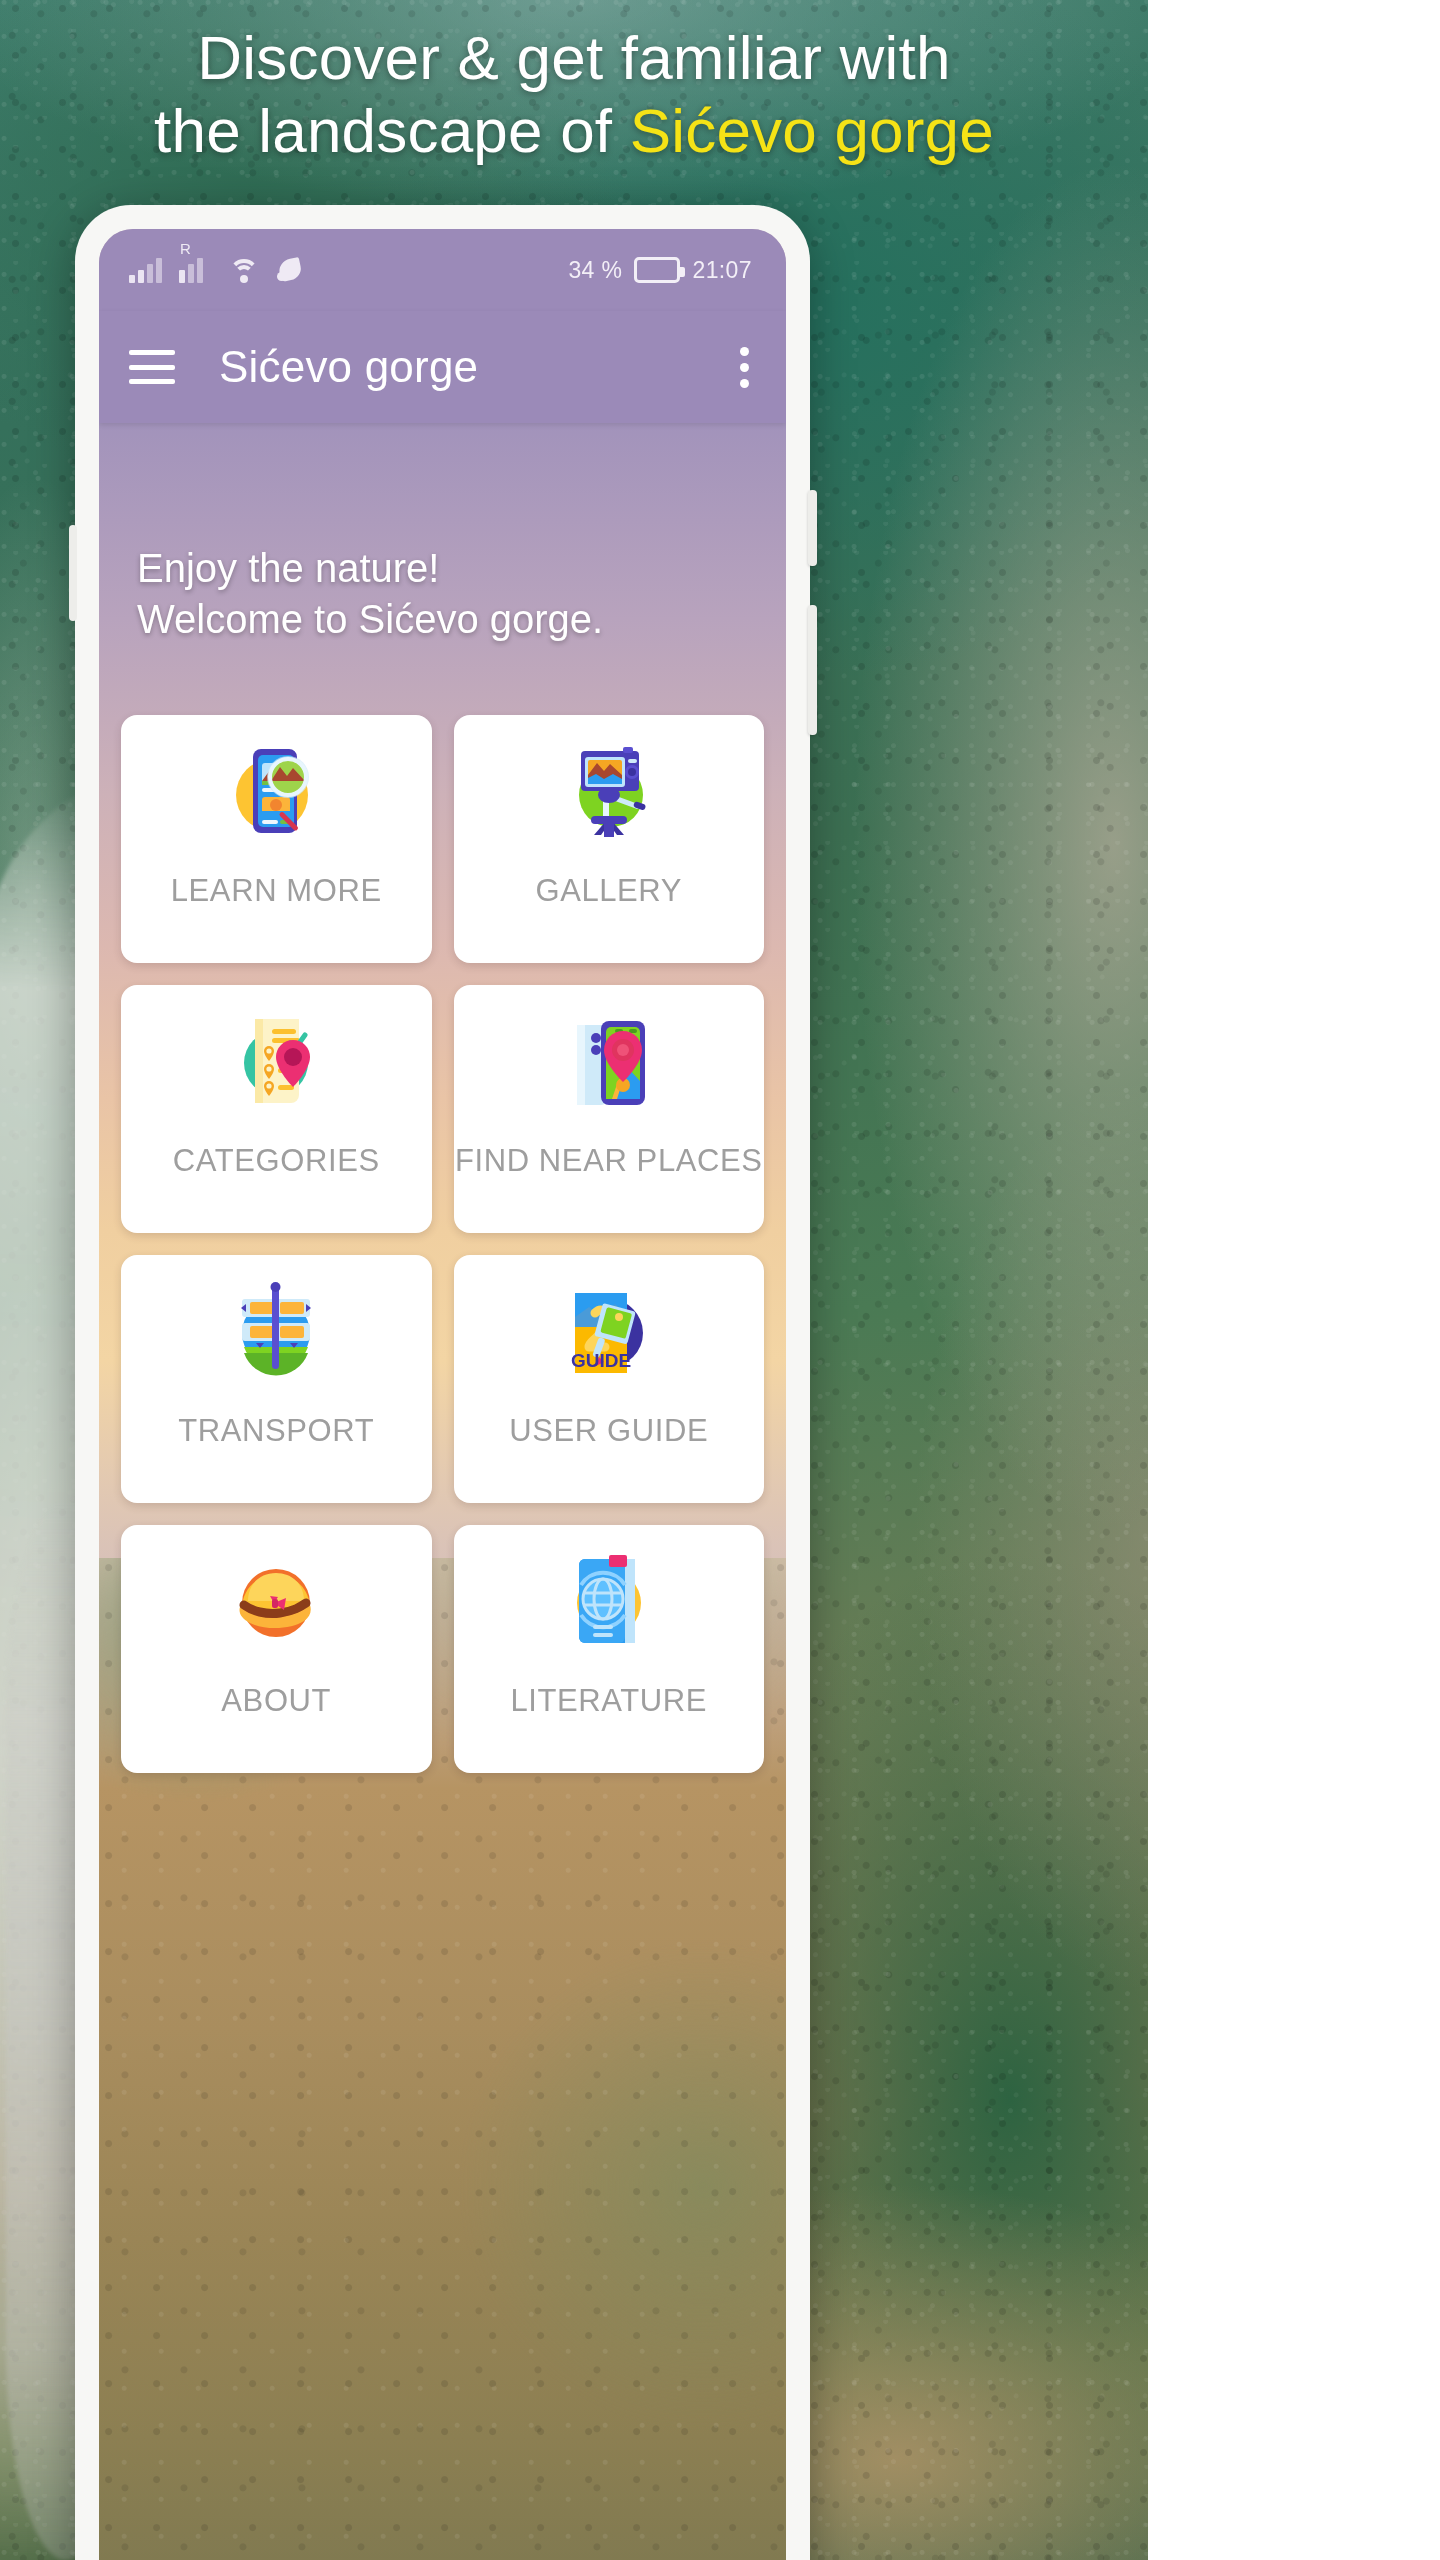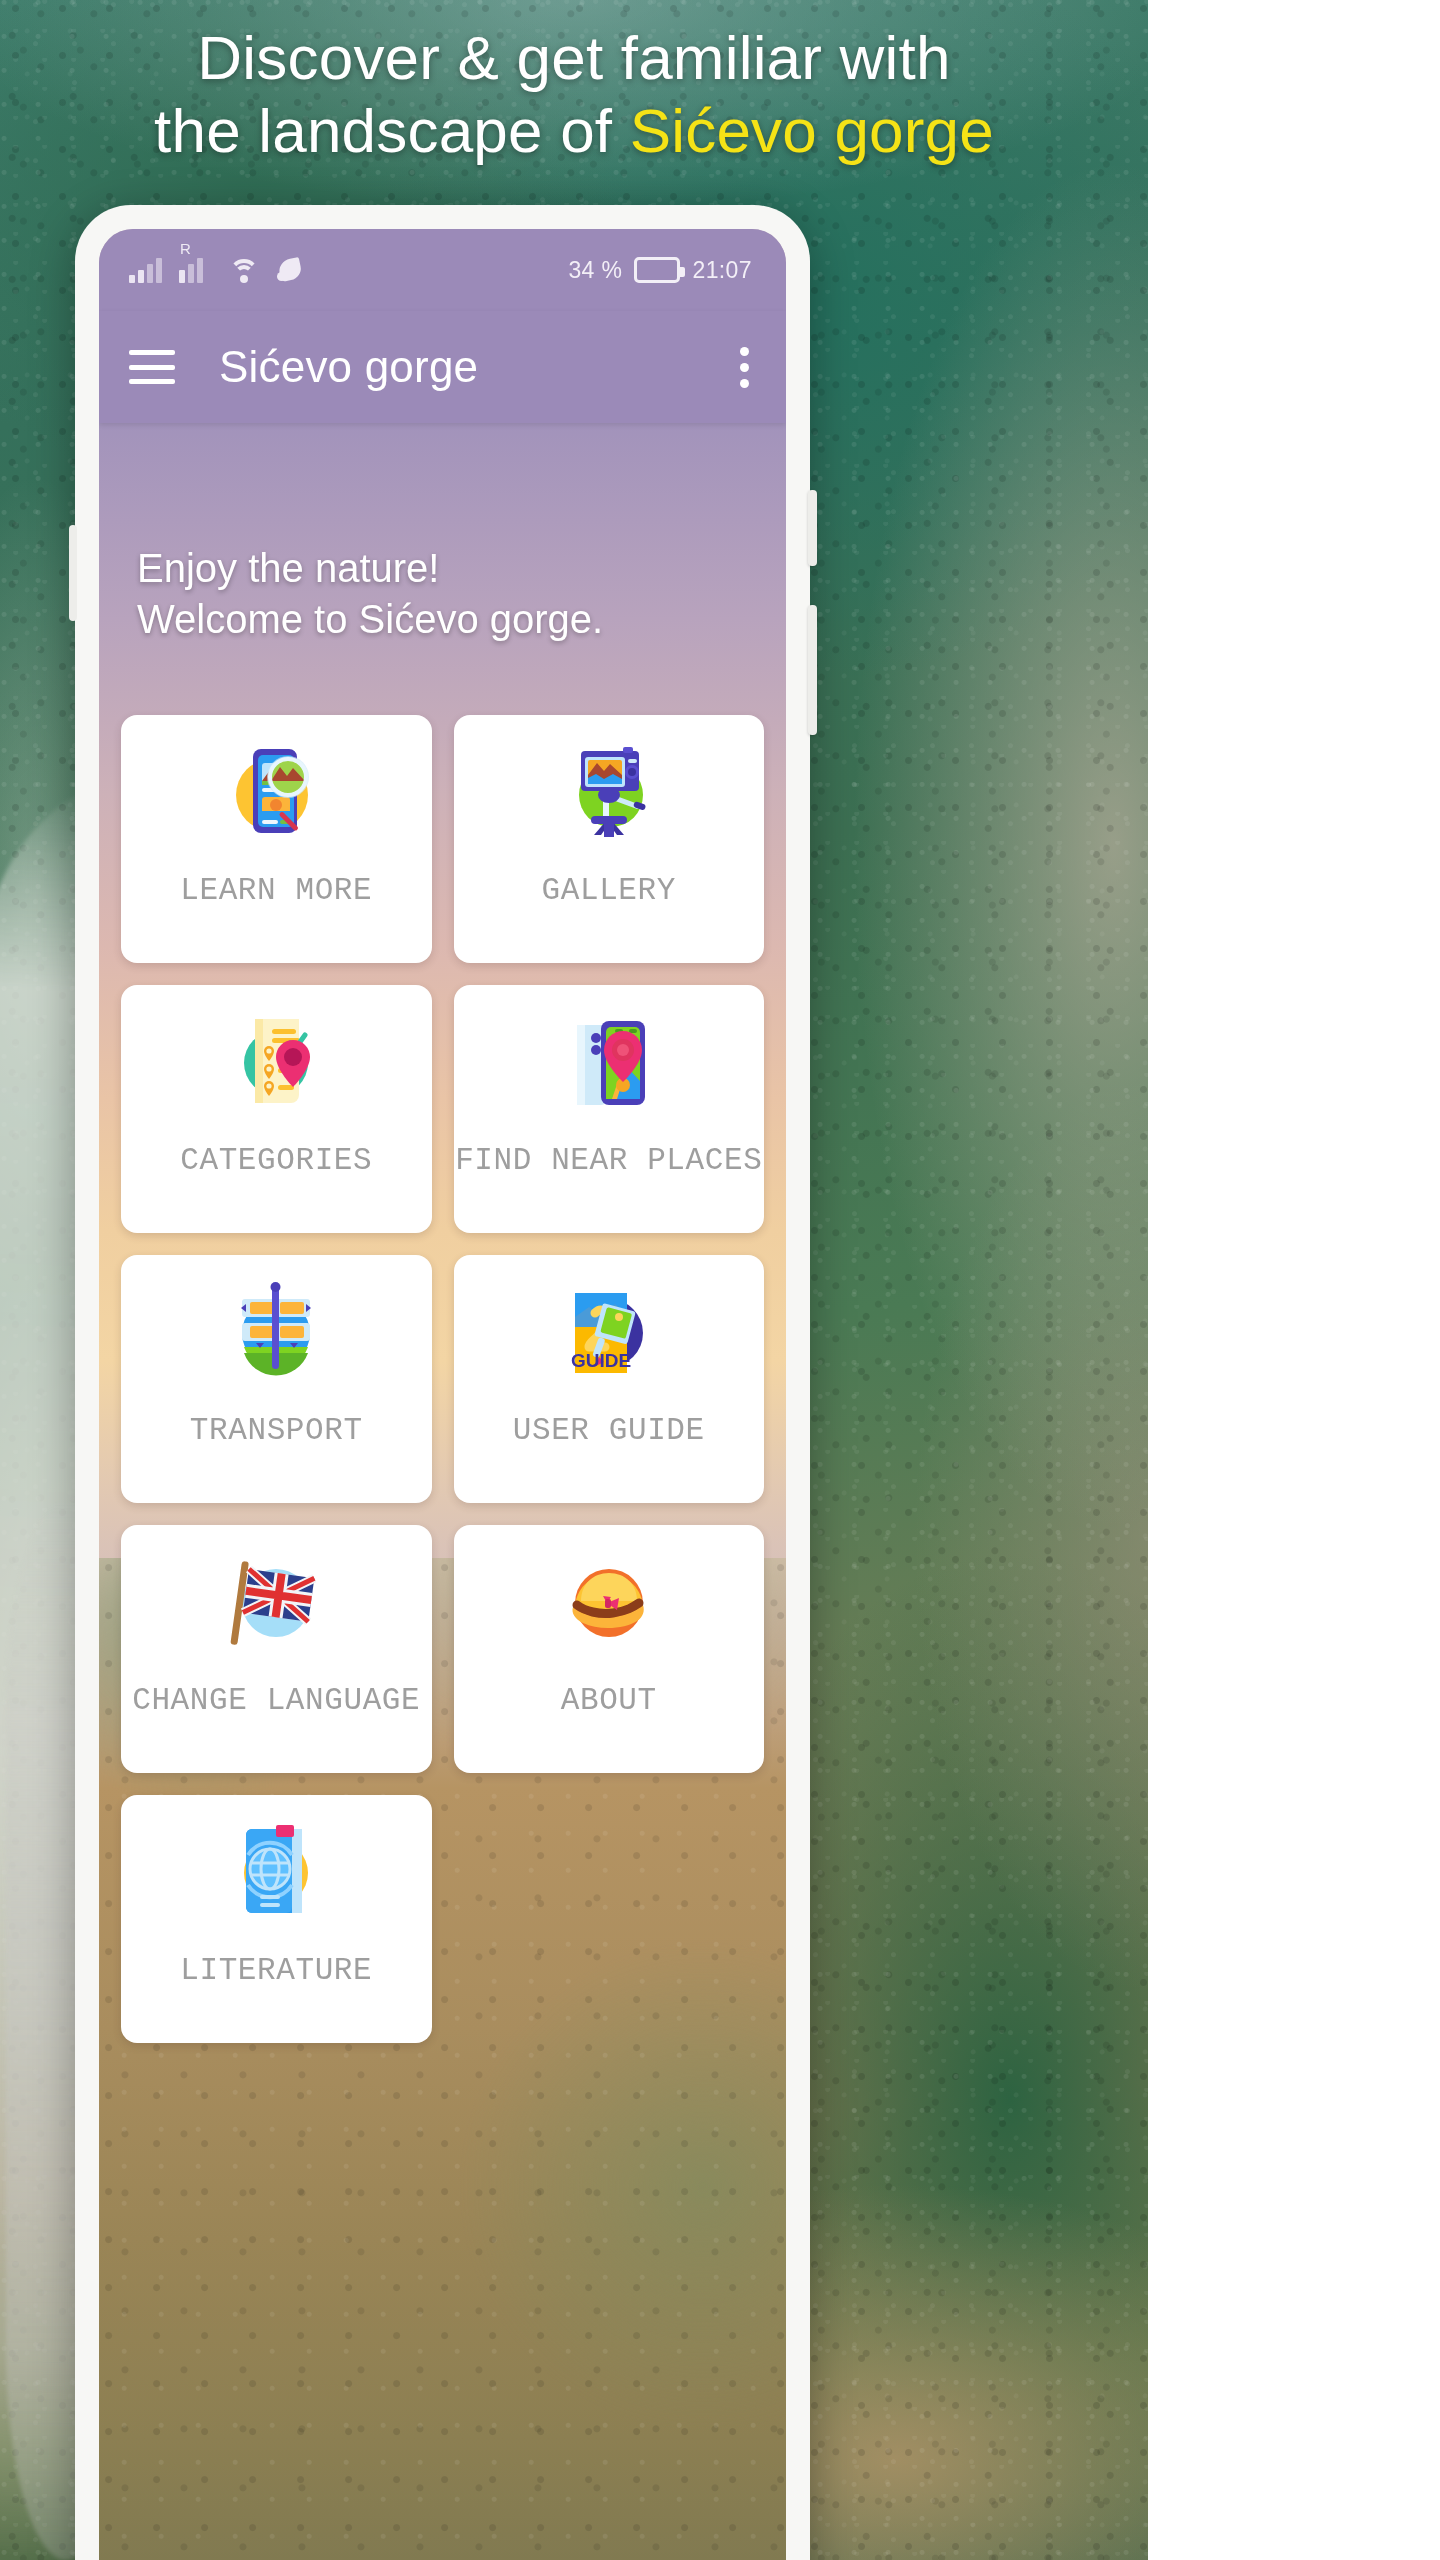--- a/index.html
+++ b/index.html
@@ -255,21 +255,20 @@
     position: relative;
     flex: none;
   }
   .tile-label {
     margin-top: 28px;
     font-size: 31px;
     color: #9e9e9e;
     letter-spacing: .6px;
     text-align: center;
     white-space: nowrap;
-    font-family: Liberation Mono, monospace;
   }
 
   
   .ic { width: 108px; height: 108px; display: block; }
 </style>
 </head>
 <body>
 
 <div class="stage">
 
@@ -477,37 +476,20 @@
     <rect x="44" y="60" width="7" height="20" rx="3" fill="#bfe4fb" transform="rotate(20 44 60)"></rect>
     <path d="M44 80l-3 9 8-4z" fill="#ec2f72"></path>
     <text x="46" y="90" font-family="Liberation Sans, sans-serif" font-size="19" font-weight="bold" fill="#3b32a0" text-anchor="middle">GUIDE</text>
   </svg>
               </div>
               <div class="tile-label">USER GUIDE</div>
             </div>
             <div class="tile">
               <div class="tile-icon">
                 <svg class="ic" viewBox="0 0 108 108">
-    <circle cx="54" cy="56" r="34" fill="#a5def8"></circle>
-    <rect x="20" y="14" width="7" height="84" rx="3" fill="#b07a3e" transform="rotate(8 20 14)"></rect>
-    <g transform="translate(27,22) rotate(8)">
-      <rect x="0" y="0" width="66" height="44" fill="#f2f4f7"></rect>
-      <path d="M0 0h66v44H0z" fill="#2b3f8c"></path>
-      <path d="M0 0l66 44M66 0L0 44" stroke="#f2f4f7" stroke-width="9"></path>
-      <path d="M0 0l66 44M66 0L0 44" stroke="#e03131" stroke-width="5"></path>
-      <path d="M33 0v44M0 22h66" stroke="#f2f4f7" stroke-width="14"></path>
-      <path d="M33 0v44M0 22h66" stroke="#e03131" stroke-width="8"></path>
-    </g>
-  </svg>
-              </div>
-              <div class="tile-label">CHANGE LANGUAGE</div>
-            </div>
-            <div class="tile">
-              <div class="tile-icon">
-                <svg class="ic" viewBox="0 0 108 108">
     <ellipse cx="54" cy="56" rx="34" ry="34" fill="#f2702a"></ellipse>
     <path d="M20 62c0-20 15-34 34-34s34 14 34 34z" fill="#fdc432"></path>
     <path d="M26 54c0-17 12-28 28-28s28 11 28 28z" fill="#fdd55b"></path>
     <path d="M18 60c10 8 26 12 40 10s22-6 30-12c2 6 0 12-6 16-12 8-38 10-54 2-8-4-12-10-10-16z" fill="#fcb43a"></path>
     <path d="M22 58c8 6 22 10 36 8s20-6 26-10" stroke="#8b3d1a" stroke-width="9" fill="none" stroke-linecap="round"></path>
     <path d="M52 56l12-5-2 12z" fill="#ec2f72"></path>
     <path d="M52 56l-4-7 8 1z" fill="#ec2f72"></path>
     <rect x="50" y="52" width="6" height="9" rx="2" fill="#d42763"></rect>
   </svg>
               </div>

